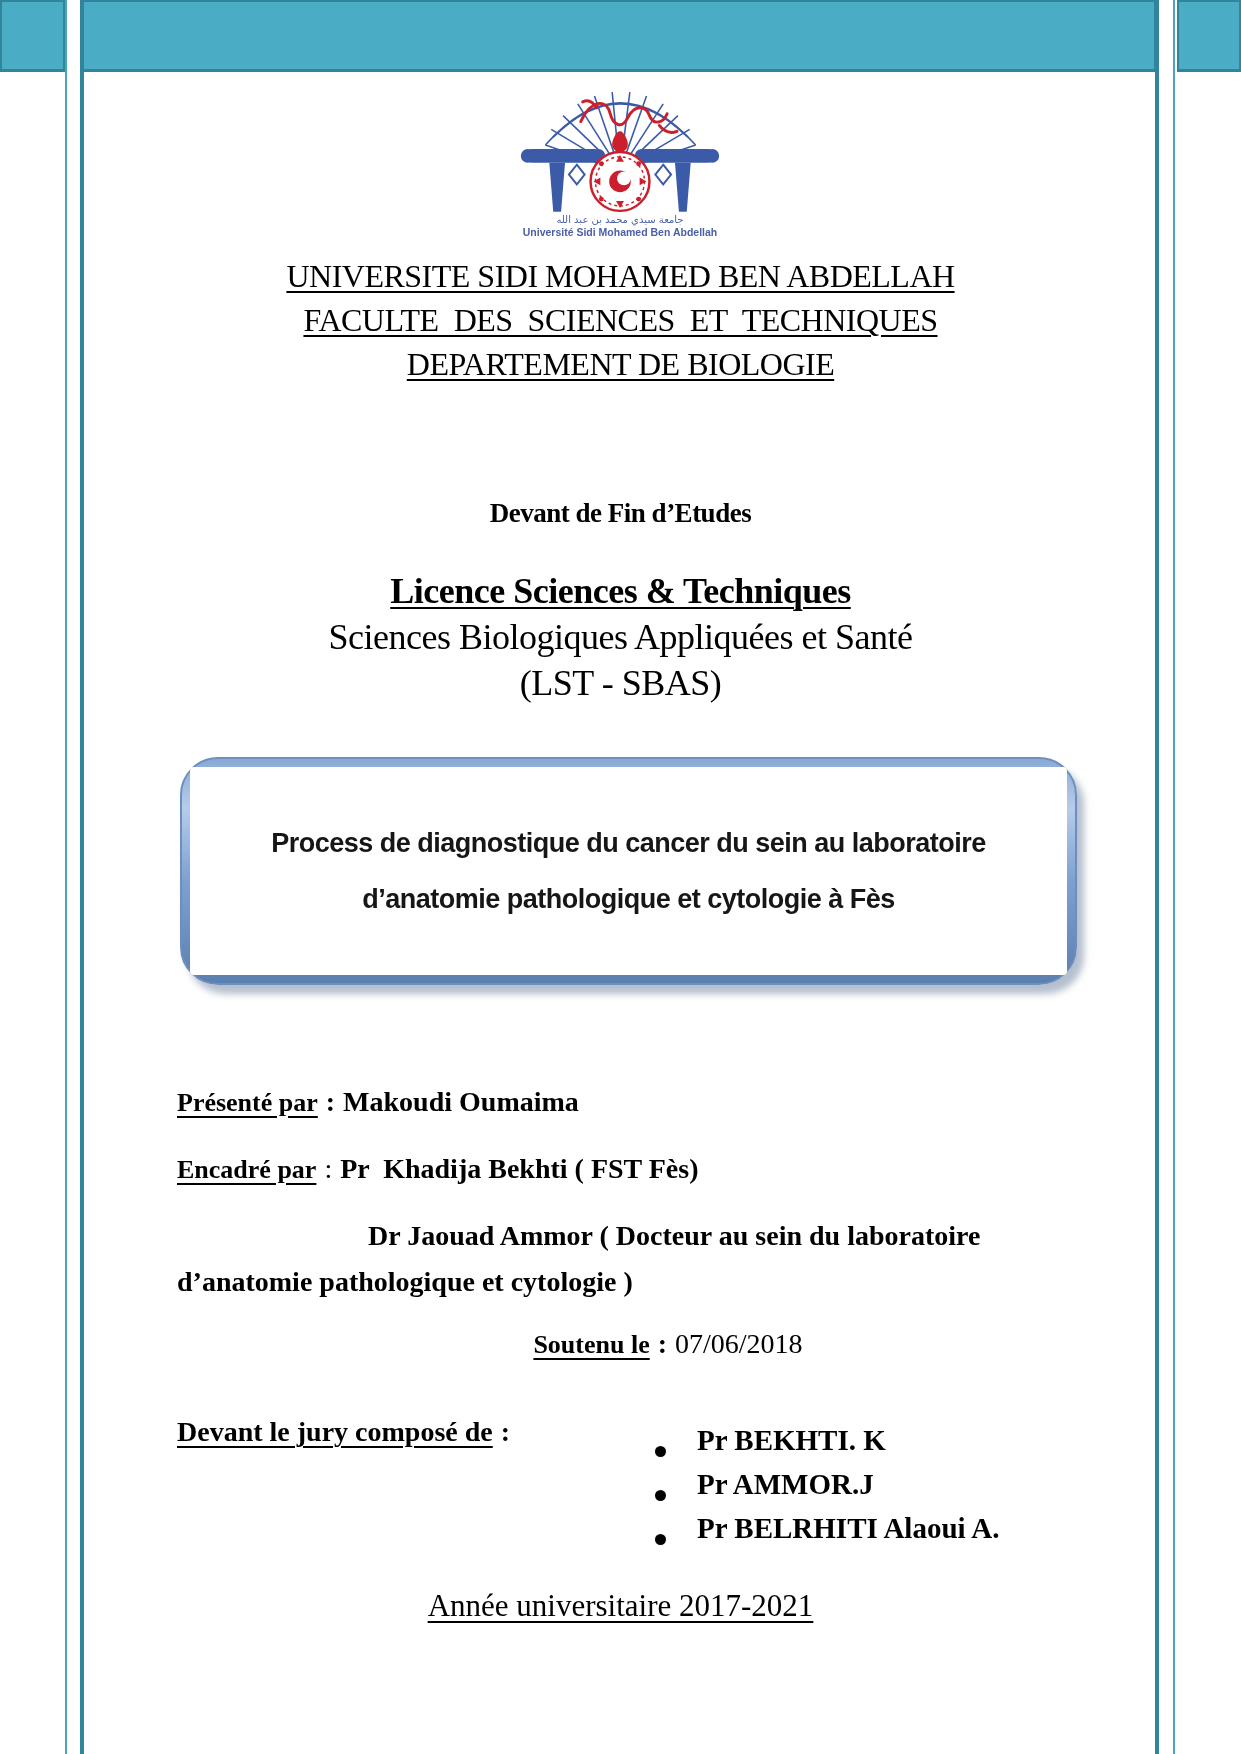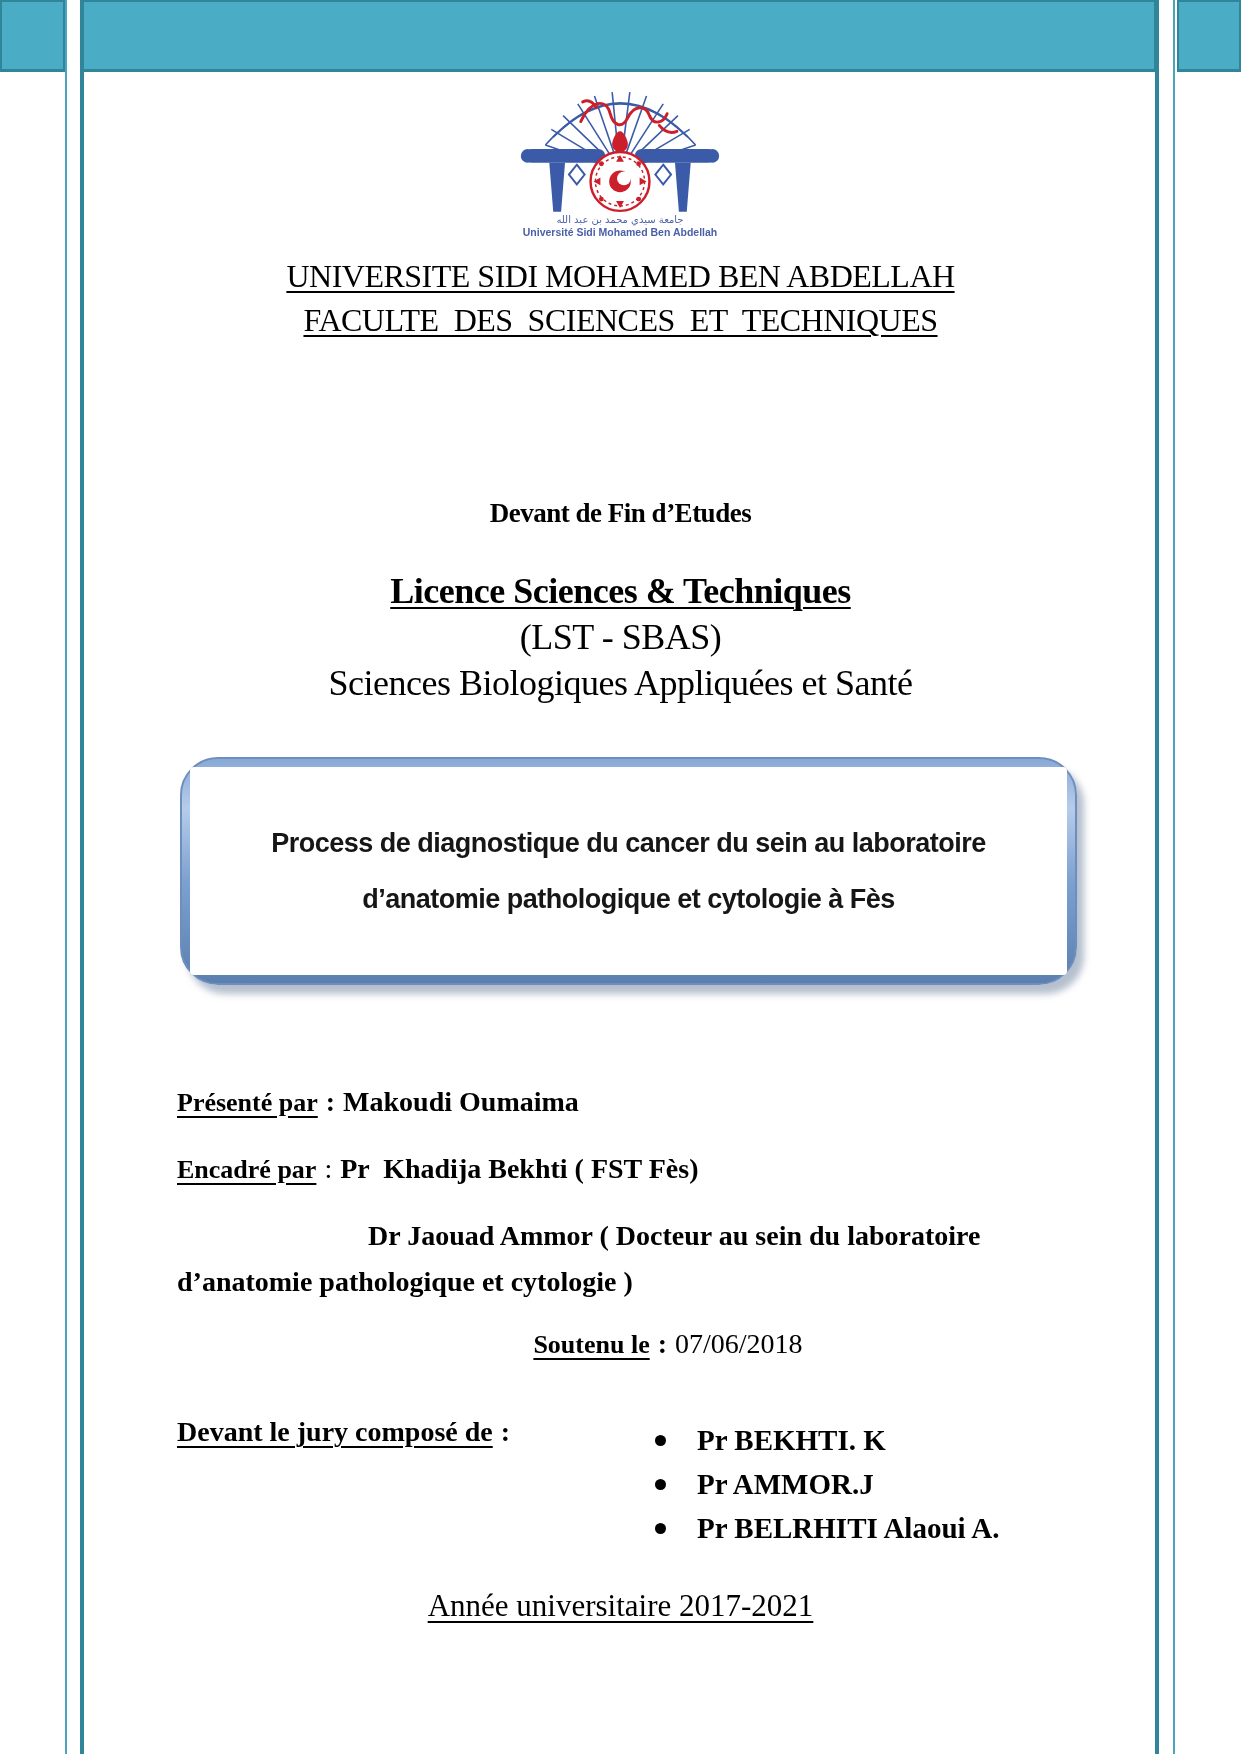--- a/index.html
+++ b/index.html
@@ -41,21 +41,21 @@
     display:flex;flex-direction:column;justify-content:center;align-items:center;
     font-family:"Liberation Sans",sans-serif;font-weight:bold;font-size:27px;
     letter-spacing:-0.5px;color:#161616;line-height:56px;text-align:center;
   }
   
   .credit-row{left:149px;width:1010px;font-size:28px;font-weight:bold;white-space:pre-wrap;}
   .credit-label{font-size:26px;font-weight:bold;text-decoration:underline;
                 text-underline-offset:5px;text-decoration-thickness:2px;}
   .credit-sep{margin:0 8px;font-weight:bold;}
   .plain{font-weight:normal;}
-  .jury-row{left:655px;width:460px;display:flex;align-items:center;font-size:29px;font-weight:bold;}
+  .jury-row{left:655px;width:460px;display:flex;align-items:flex-end;font-size:29px;font-weight:bold;}
   .jury-dot{width:11px;height:11px;border-radius:50%;background:#000;margin-right:31px;flex:0 0 auto;}
   .footer-year{left:84px;top:1588px;width:1073px;text-align:center;font-size:31px;
                text-decoration:underline;text-underline-offset:5px;text-decoration-thickness:2px;}
 </style>
 </head>
 <body>
 
 <div class="page">
 
   <div class="band" style="left:0;width:65px;"></div>
@@ -128,28 +128,29 @@
 
       <path d="M104,52 q6,-12 12,0 q6,12 -6,16 q-12,-4 -6,-16 z" fill="#CC1F2C"></path>
     </svg>
     <div class="logo-cap-ar">جامعة سيدي محمد بن عبد الله</div>
     <div class="logo-cap-fr">Université Sidi Mohamed Ben Abdellah</div>
   </div>
 
   <div class="abs uni-block">
     <div class="uni-line">UNIVERSITE SIDI MOHAMED BEN ABDELLAH</div>
     <div class="uni-line">FACULTE  DES  SCIENCES  ET  TECHNIQUES</div>
+    <div class="uni-line">DEPARTEMENT DE BIOLOGIE</div>
   </div>
 
   <div class="abs pfe">Devant de Fin d’Etudes</div>
 
   <div class="abs degree-block">
     <div class="degree-l underlined">Licence Sciences &amp; Techniques</div>
+    <div class="degree-l">Sciences Biologiques Appliquées et Santé</div>
     <div class="degree-l">(LST - SBAS)</div>
-    <div class="degree-l">Sciences Biologiques Appliquées et Santé</div>
   </div>
 
   <div class="abs title-box">
     <div class="title-inner">
       <div>Process de diagnostique du cancer du sein au laboratoire</div>
       <div>d’anatomie pathologique et cytologie à Fès</div>
     </div>
   </div>
 
   <div class="abs credit-row" style="top:1054px;">

